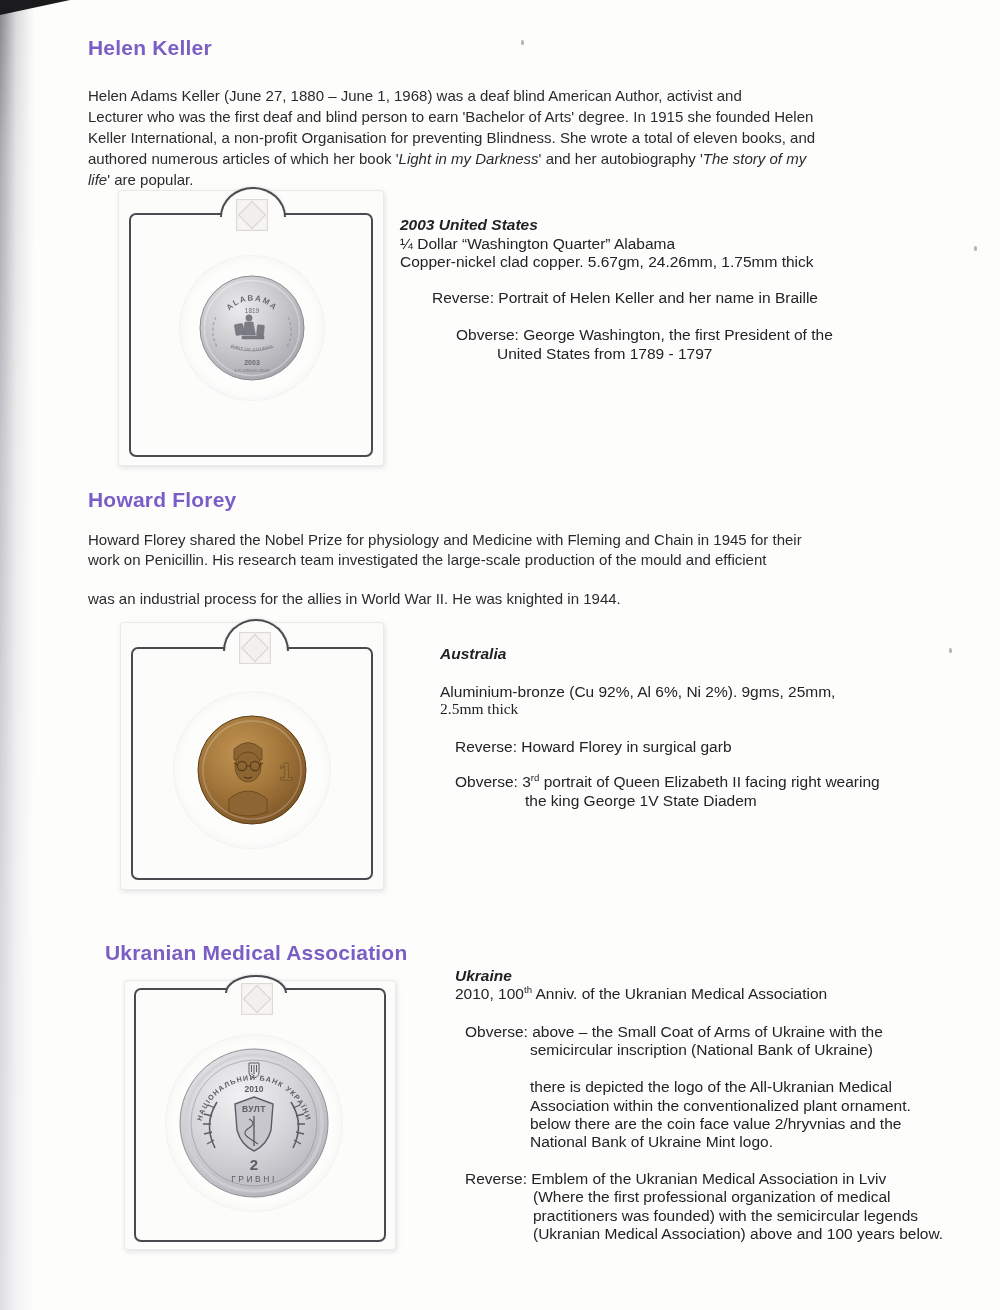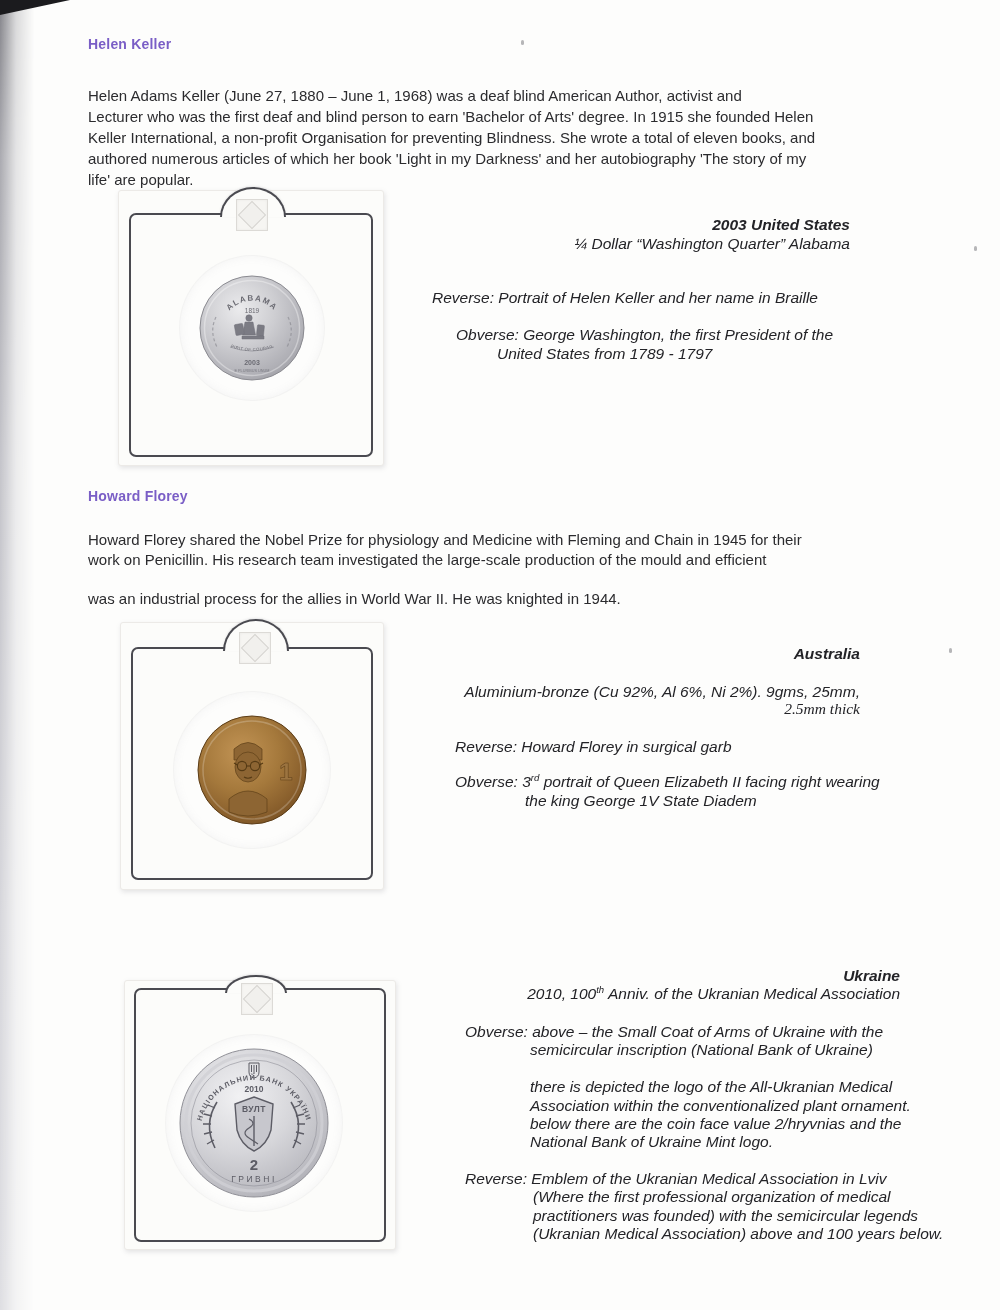--- a/index.html
+++ b/index.html
@@ -15,26 +15,26 @@
     -webkit-mask-image:linear-gradient(to right,rgba(0,0,0,.85),rgba(0,0,0,.25) 35%,transparent 75%);
     mask-image:linear-gradient(to right,rgba(0,0,0,.85),rgba(0,0,0,.25) 35%,transparent 75%);
   }
   .scan-corner{
     position:absolute;left:0;top:0;width:70px;height:15px;background:#1b1b1e;
     clip-path:polygon(0 0,100% 0,0 100%);
   }
   .speck{position:absolute;width:3px;height:5px;background:rgba(95,95,102,.45);border-radius:2px;}
   
   .t{position:absolute;white-space:nowrap;}
-  .h{position:absolute;font-size:14px;font-weight:bold;color:#7a5ec6;letter-spacing:.2px;white-space:nowrap;}
+  .h{position:absolute;font-size:21px;font-weight:bold;color:#7a5ec6;letter-spacing:.2px;white-space:nowrap;}
   .body15{font-size:15px;color:#2b2b2e;text-align:center;}
-  .info{font-size:15.5px;color:#232327;font-style:italic;}
+  .info{font-size:15.5px;color:#232327;}
   .bi{font-weight:bold;font-style:italic;}
-  .i{}
-  .ctr{text-align:right;}
+  .i{font-style:italic;}
+  .ctr{text-align:left;}
   .serif{font-family:"Liberation Serif",serif;}
   sup{font-size:62%;vertical-align:super;line-height:0;}
   
   .holder{
     position:absolute;background:#fcfcfa;border:1px solid #eceae7;border-radius:3px;
     box-shadow:1px 2px 5px rgba(110,110,120,.18);
   }
   .hborder{position:absolute;border:2px solid #4a4a50;border-radius:7px;z-index:1;}
   .tab{
     position:absolute;background:#fcfcfa;border:2px solid #4a4a50;border-bottom:none;
@@ -104,20 +104,21 @@
       <path d="M89,42 Q96,56 88,72" stroke="#8c8c93" fill="none" stroke-width="1.2" opacity="0.7" stroke-dasharray="3,2.5"></path>
       <path id="ban1" d="M 31,72 Q 53,80 75,72" fill="none" stroke="#7c7c84" stroke-width="0.6"></path>
       <text font-size="4.2" fill="#6a6a72" letter-spacing="0.4"><textPath href="#ban1" startOffset="50%" text-anchor="middle">SPIRIT OF COURAGE</textPath></text>
       <text x="53" y="90" font-size="7" font-weight="bold" text-anchor="middle" fill="#6a6a72">2003</text>
       <text x="53" y="96.5" font-size="3.8" text-anchor="middle" fill="#7a7a82">E PLURIBUS UNUM</text>
     </svg>
   </div>
 
   <div class="t info bi ctr" style="left:400px;top:216px;width:450px">2003 United States</div>
   <div class="t info ctr" style="left:400px;top:235px;width:450px">¼ Dollar “Washington Quarter” Alabama</div>
+  <div class="t info ctr" style="left:400px;top:253px;width:450px">Copper-nickel clad copper. 5.67gm, 24.26mm, 1.75mm thick</div>
   <div class="t info" style="left:432px;top:289px">Reverse: Portrait of Helen Keller and her name in Braille</div>
   <div class="t info" style="left:456px;top:326px">Obverse: George Washington, the first President of the</div>
   <div class="t info" style="left:497px;top:345px">United States from 1789 - 1797</div>
 
   <div class="h" style="left:88px;top:488px">Howard Florey</div>
 
   <div class="t body15" style="left:88px;top:531px">Howard Florey shared the Nobel Prize for physiology and Medicine with Fleming and Chain in 1945 for their</div>
   <div class="t body15" style="left:88px;top:551px">work on Penicillin. His research team investigated the large-scale production of the mould and efficient</div>
   <div class="t body15" style="left:88px;top:590px">was an industrial process for the allies in World War II. He was knighted in 1944.</div>
 
@@ -154,20 +155,21 @@
     </svg>
   </div>
 
   <div class="t info bi ctr" style="left:440px;top:645px;width:420px">Australia</div>
   <div class="t info ctr" style="left:440px;top:683px;width:420px">Aluminium-bronze (Cu 92%, Al 6%, Ni 2%). 9gms, 25mm,</div>
   <div class="t info ctr serif" style="left:440px;top:700px;width:420px">2.5mm thick</div>
   <div class="t info" style="left:455px;top:738px">Reverse: Howard Florey in surgical garb</div>
   <div class="t info" style="left:455px;top:773px"><span>Obverse: 3</span><sup>rd</sup><span> portrait of Queen Elizabeth II facing right wearing</span></div>
   <div class="t info" style="left:525px;top:792px">the king George 1V State Diadem</div>
 
+  <div class="h" style="left:105px;top:941px">Ukranian Medical Association</div>
 
   <div class="holder" style="left:124px;top:980px;width:270px;height:268px">
     <div class="tab" style="left:100px;top:-6px;width:58px;height:16px"></div>
     <div class="tab-logo" style="left:116px;top:2px"></div>
     <div class="hborder" style="left:9px;top:7px;right:9px;bottom:7px"></div>
     <div class="window" style="left:41px;top:54px;width:176px;height:176px"></div>
     <svg class="coin" style="left:54px;top:67px" width="150" height="150" viewBox="0 0 150 150">
       <defs>
         <radialGradient id="g3" cx="40%" cy="32%" r="78%">
           <stop offset="0%" stop-color="#f1f1f3"></stop>

